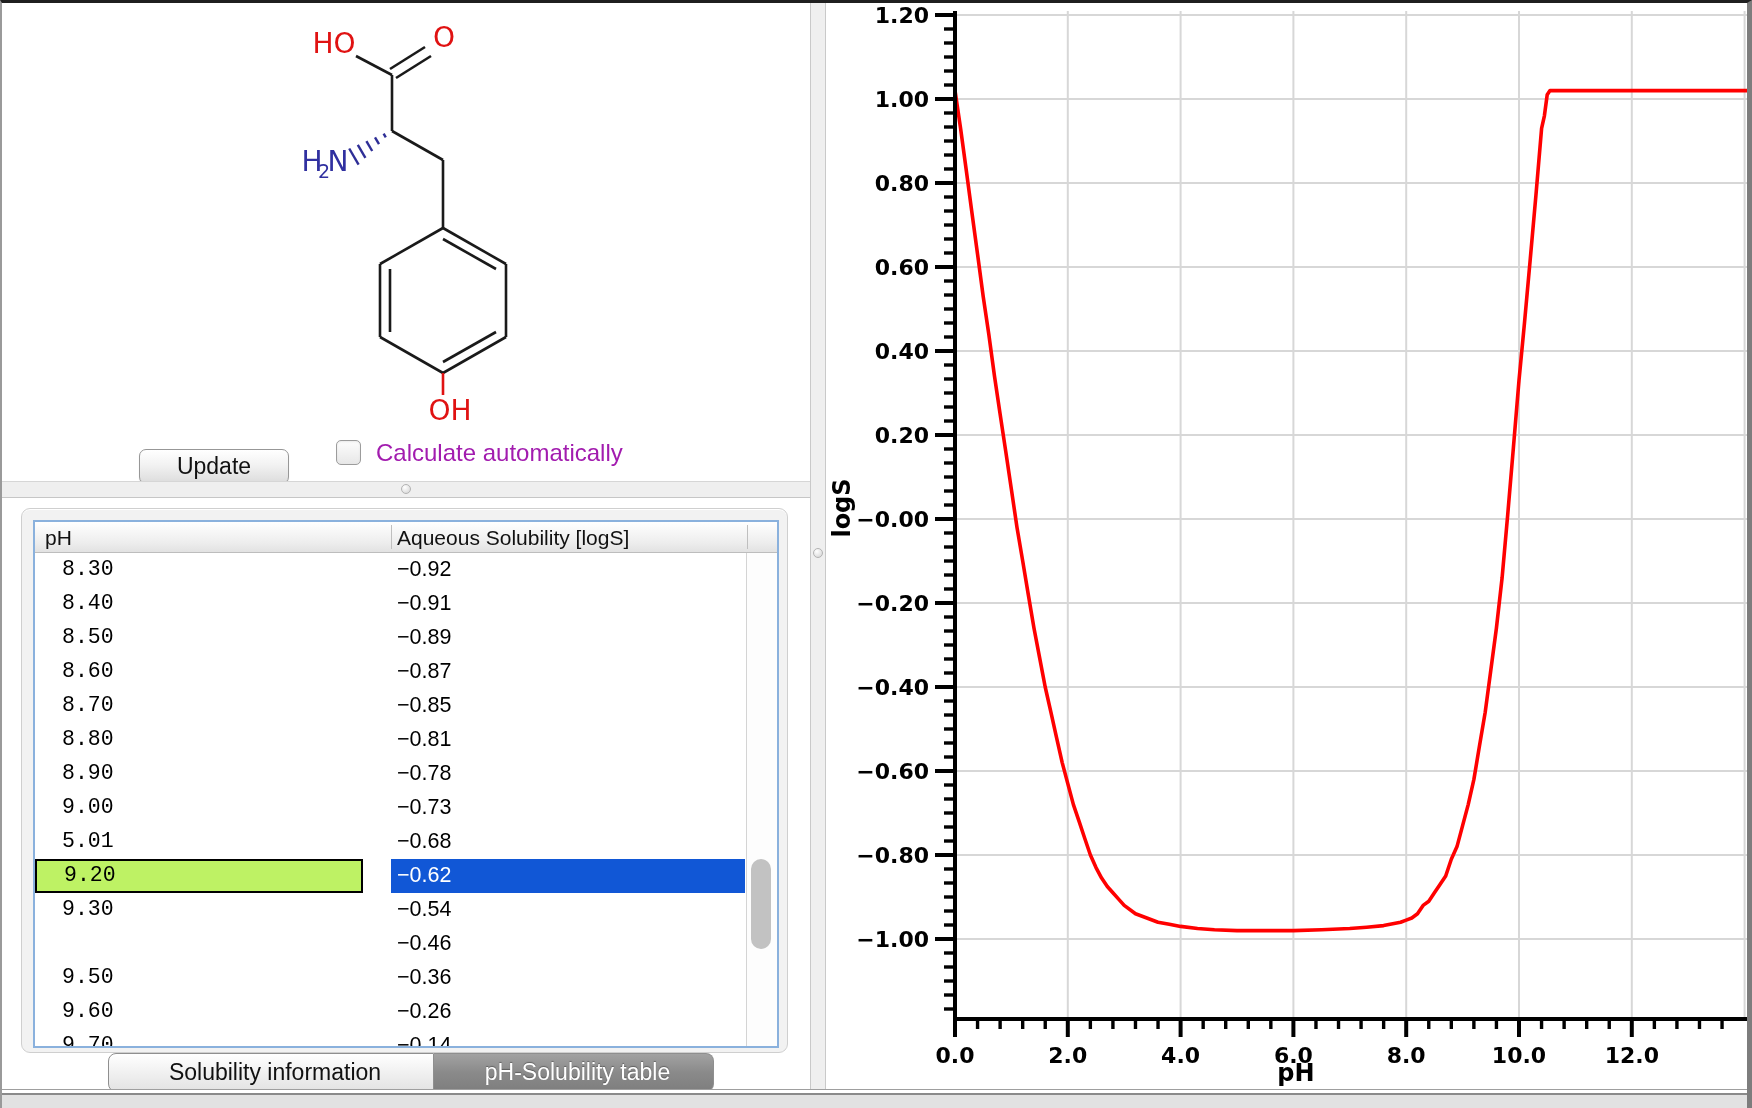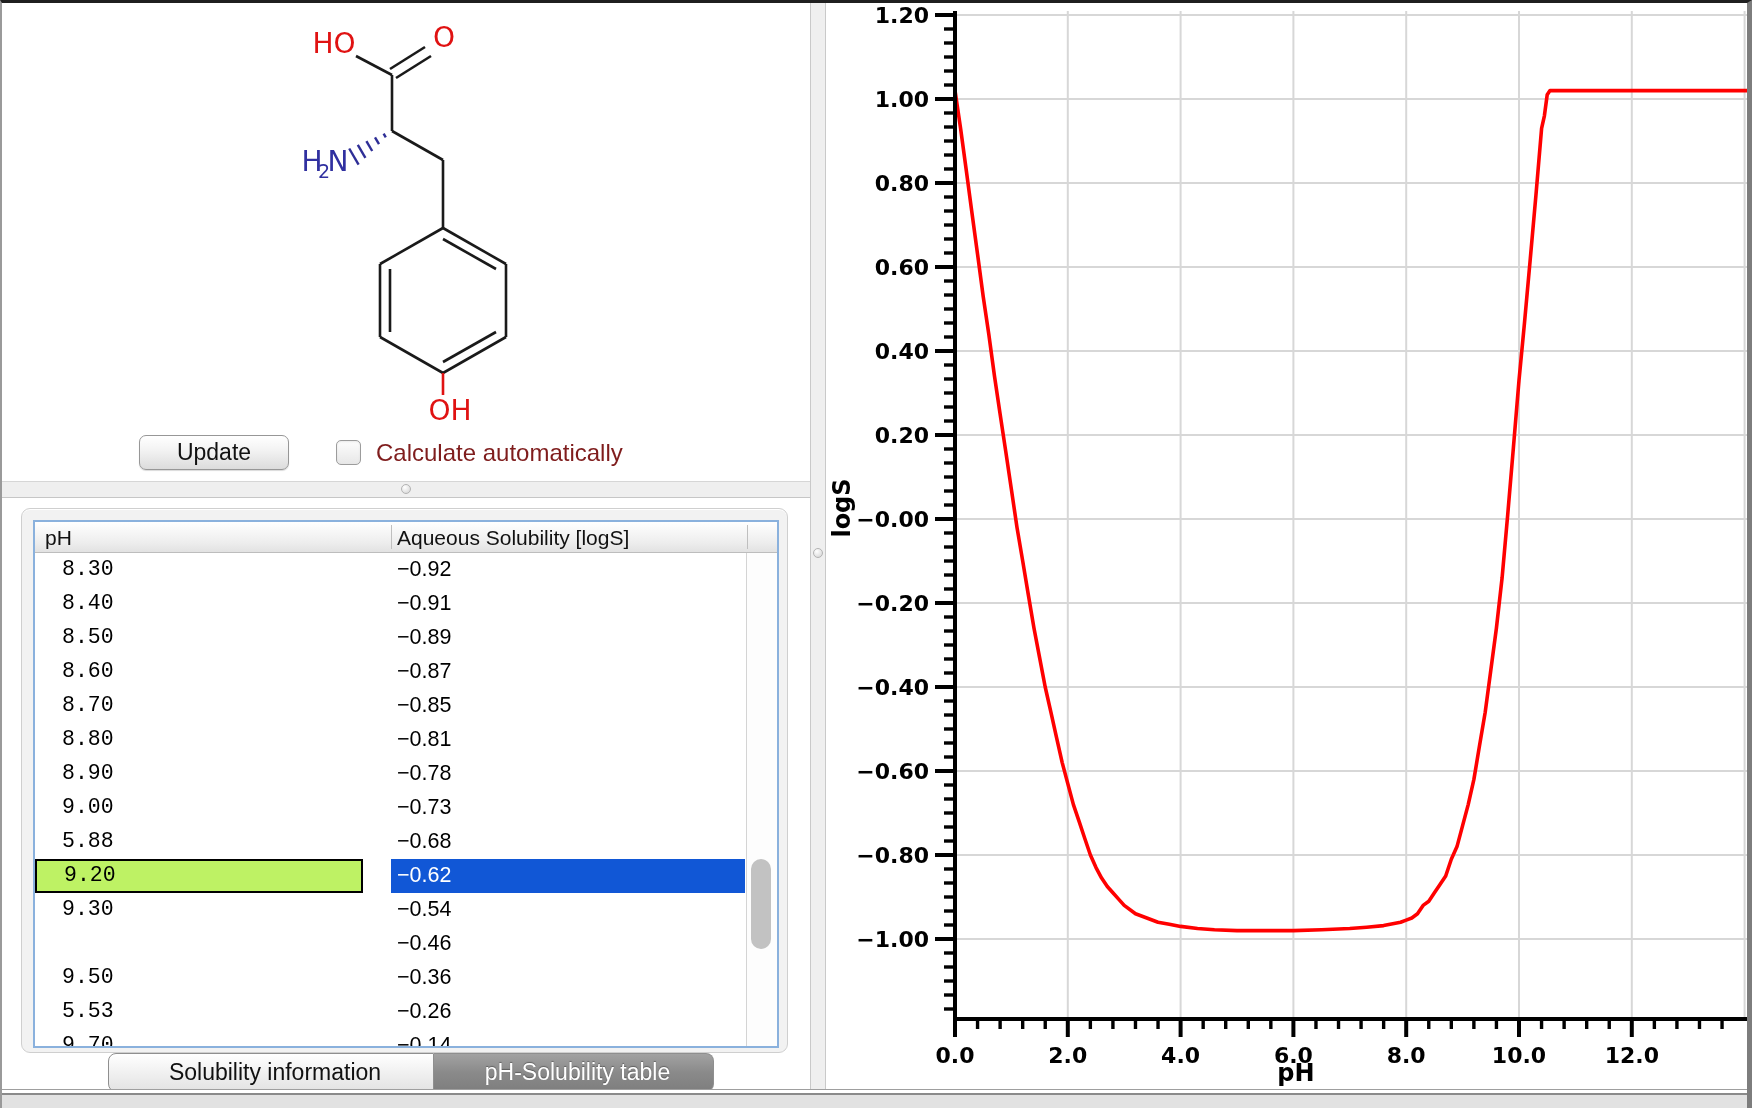--- a/index.html
+++ b/index.html
@@ -6,33 +6,33 @@
   #window{
     position:relative;width:1752px;height:1108px;background:#ffffff;
     font-family:"Liberation Sans","DejaVu Sans",sans-serif;
     border-top:3px solid #1f1f1f;box-sizing:border-box;overflow:hidden;
     border-left:2px solid #9a9a9a;border-right:5px solid #7d7d7d;
   }
   #left-panel{position:absolute;left:0;top:0;width:808px;height:1086px;background:#ffffff;}
   #molecule{position:absolute;left:0;top:0;}
   
   #update-btn{
-    position:absolute;left:137px;top:432px;width:150px;height:35px;
+    position:absolute;left:137px;top:446px;width:150px;height:35px;
     border:1px solid #979797;border-radius:7px;
     background:linear-gradient(#ffffff,#f2f2f2 45%,#dcdcdc);
     font-family:inherit;font-size:23px;color:#111;cursor:default;
     box-shadow:0 1px 1px rgba(0,0,0,.15);
   }
   #auto-check{
     position:absolute;left:334px;top:437px;width:25px;height:25px;box-sizing:border-box;
     border:1.5px solid #9c9c9c;border-radius:5px;
     background:linear-gradient(#fdfdfd,#e7e7e7);
     box-shadow:inset 0 1px 2px rgba(0,0,0,.08);
   }
-  #auto-label{position:absolute;left:374px;top:436px;font-size:24px;color:#7f1d1d;}
+  #auto-label{position:absolute;left:374px;top:436px;font-size:24px;color:#a21caf;}
   
   #hsplit{position:absolute;left:0;top:478px;width:808px;height:17px;background:#efefef;
     border-top:1px solid #d6d6d6;border-bottom:1px solid #c6c6c6;box-sizing:border-box;}
   .knob{display:block;width:10px;height:10px;border-radius:50%;
     background:radial-gradient(circle at 35% 30%,#ffffff,#d2d2d2);
     border:1px solid #b3b3b3;box-sizing:border-box;}
   #hsplit .knob{margin:2px auto 0 auto;}
   
   #table-panel{position:absolute;left:19px;top:505px;width:767px;height:545px;
     background:#f2f2f2;border:1px solid #cfcfcf;border-radius:9px;box-sizing:border-box;
@@ -163,40 +163,40 @@
             </div>
             <div class="trow">
               <div class="cell-ph">8.90</div>
               <div class="cell-sol">−0.78</div>
             </div>
             <div class="trow">
               <div class="cell-ph">9.00</div>
               <div class="cell-sol">−0.73</div>
             </div>
             <div class="trow">
-              <div class="cell-ph">5.88</div>
+              <div class="cell-ph">5.01</div>
               <div class="cell-sol">−0.68</div>
             </div>
             <div class="trow selected">
               <div class="cell-ph">9.20</div>
               <div class="cell-sol">−0.62</div>
             </div>
             <div class="trow">
               <div class="cell-ph">9.30</div>
               <div class="cell-sol">−0.54</div>
             </div>
             <div class="trow">
               <div class="cell-sol">−0.46</div>
             </div>
             <div class="trow">
               <div class="cell-ph">9.50</div>
               <div class="cell-sol">−0.36</div>
             </div>
             <div class="trow">
-              <div class="cell-ph">5.53</div>
+              <div class="cell-ph">9.60</div>
               <div class="cell-sol">−0.26</div>
             </div>
             <div class="trow">
               <div class="cell-ph">9.70</div>
               <div class="cell-sol">−0.14</div>
             </div>
           </div>
         <div id="vscroll">
           <div id="vthumb"></div>
         </div>

